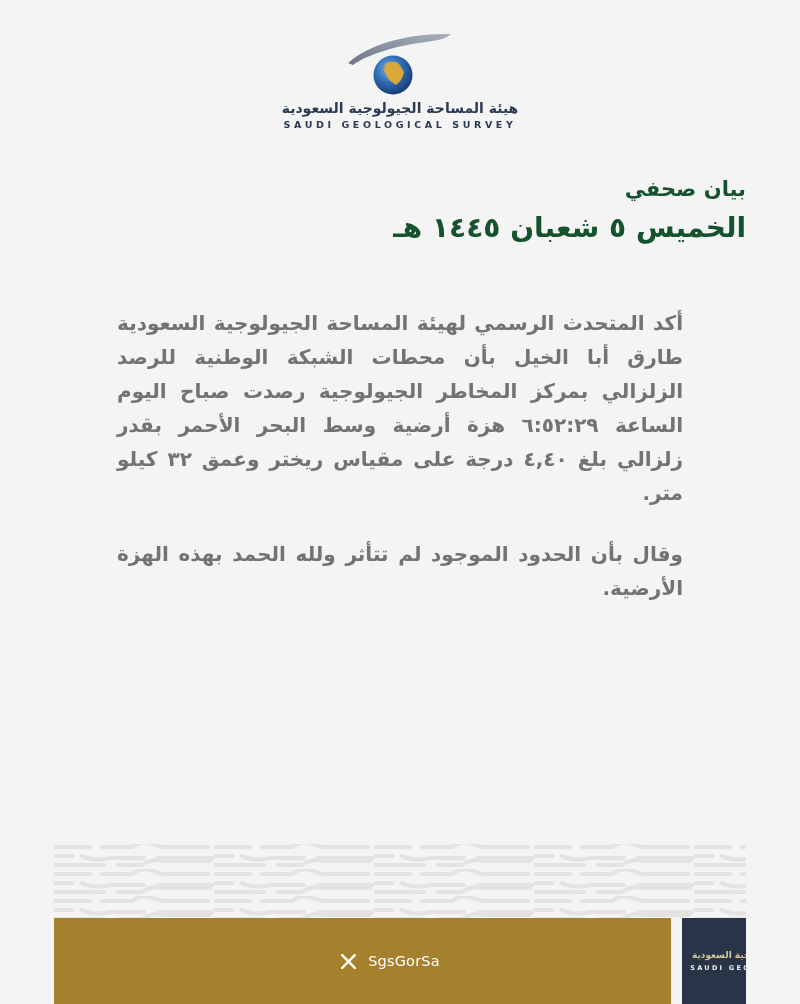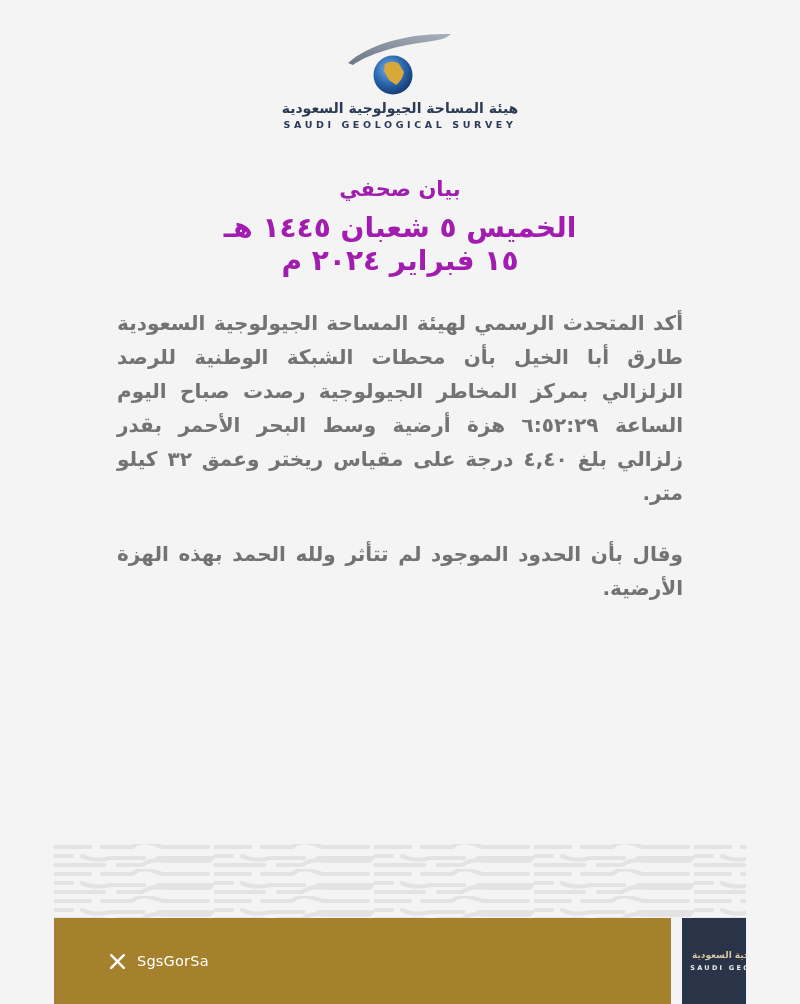--- a/index.html
+++ b/index.html
@@ -6,34 +6,34 @@
   .page{
     position:relative;width:692px;height:1004px;background:#f3f4f3;
     overflow:hidden;font-family:"DejaVu Sans",sans-serif;margin:0 auto;
   }
   
   .logo-wrap{position:absolute;top:30px;left:0;width:100%;text-align:center;}
   .logo-mark{display:block;margin:0 auto 4px;}
   .logo-ar{font-size:14px;font-weight:bold;color:#2b3a55;direction:rtl;line-height:16px;}
   .logo-en{font-size:9.5px;font-weight:bold;letter-spacing:3.6px;color:#2b3a55;margin-top:3px;white-space:nowrap;}
   
-  .title-block{position:absolute;top:176px;left:0;width:100%;text-align:center;
-    direction:rtl;color:#a21caf;font-weight:bold;}
+  .title-block{position:absolute;top:176px;left:0;width:100%;
+    direction:rtl;color:#14532d;font-weight:bold;}
   .title-block h1{font-size:21px;margin:0 0 9px;line-height:26px;}
   .date-line{font-size:28px;line-height:33px;}
   
   .body-text{position:absolute;top:306px;right:63px;left:63px;direction:rtl;
     text-align:justify;text-align-last:right;color:#737373;font-weight:bold;
     font-size:20px;line-height:34px;}
   .body-text p{margin:0 0 27px;}
   
   .pattern-band{position:absolute;top:842px;left:0;}
   
   .footer-gold{position:absolute;top:918px;left:0;width:617px;height:86px;background:#a5802d;
-    display:flex;flex-direction:column;justify-content:center;gap:7px;
+    display:flex;justify-content:center;gap:7px;
     padding-left:55px;box-sizing:border-box;}
   .footer-row{display:flex;align-items:center;gap:11px;color:#ffffff;
     font-size:14.5px;font-weight:500;letter-spacing:.2px;}
   .footer-row .icon{display:flex;align-items:center;justify-content:center;width:17px;}
   .footer-navy{position:absolute;top:918px;left:628px;width:172px;height:86px;background:#2a3448;
     display:flex;flex-direction:column;justify-content:center;align-items:center;text-align:center;}
   .navy-ar{color:#d6c79e;font-size:9px;font-weight:bold;direction:rtl;line-height:11px;}
   .navy-en{color:#eef0f2;font-size:6.5px;font-weight:bold;letter-spacing:2.3px;margin-top:3px;white-space:nowrap;}
 </style>
 </head>
@@ -58,21 +58,20 @@
       <circle cx="49" cy="45" r="19.5" fill="url(#globeGrad)"></circle>
       <path d="M41,34 C46,31 52,31 55,34 L60,42 C59,47 57,51 52,55 L45,50 L40,41 Z" fill="#d9a83a"></path>
     </svg>
     <div class="logo-ar">هيئة المساحة الجيولوجية السعودية</div>
     <div class="logo-en">SAUDI GEOLOGICAL SURVEY</div>
   </div>
 
   <div class="title-block">
     <h1>بيان صحفي</h1>
     <div class="date-line">الخميس ٥ شعبان ١٤٤٥ هـ</div>
-    <div class="date-line">١٥ فبراير ٢٠٢٤ م</div>
   </div>
 
   <div class="body-text">
     <p>أكد المتحدث الرسمي لهيئة المساحة الجيولوجية السعودية طارق أبا الخيل بأن محطات الشبكة الوطنية للرصد الزلزالي بمركز المخاطر الجيولوجية رصدت صباح اليوم الساعة ٦:٥٢:٢٩ هزة أرضية وسط البحر الأحمر بقدر زلزالي بلغ ٤,٤٠ درجة على مقياس ريختر وعمق ٣٢ كيلو متر.</p>
     <p>وقال بأن الحدود الموجود لم تتأثر ولله الحمد بهذه الهزة الأرضية.</p>
   </div>
 
   <svg class="pattern-band" width="800" height="76" viewBox="0 0 800 76" xmlns="http://www.w3.org/2000/svg">
     <defs>
       <pattern id="squig" width="160" height="27" patternUnits="userSpaceOnUse">

